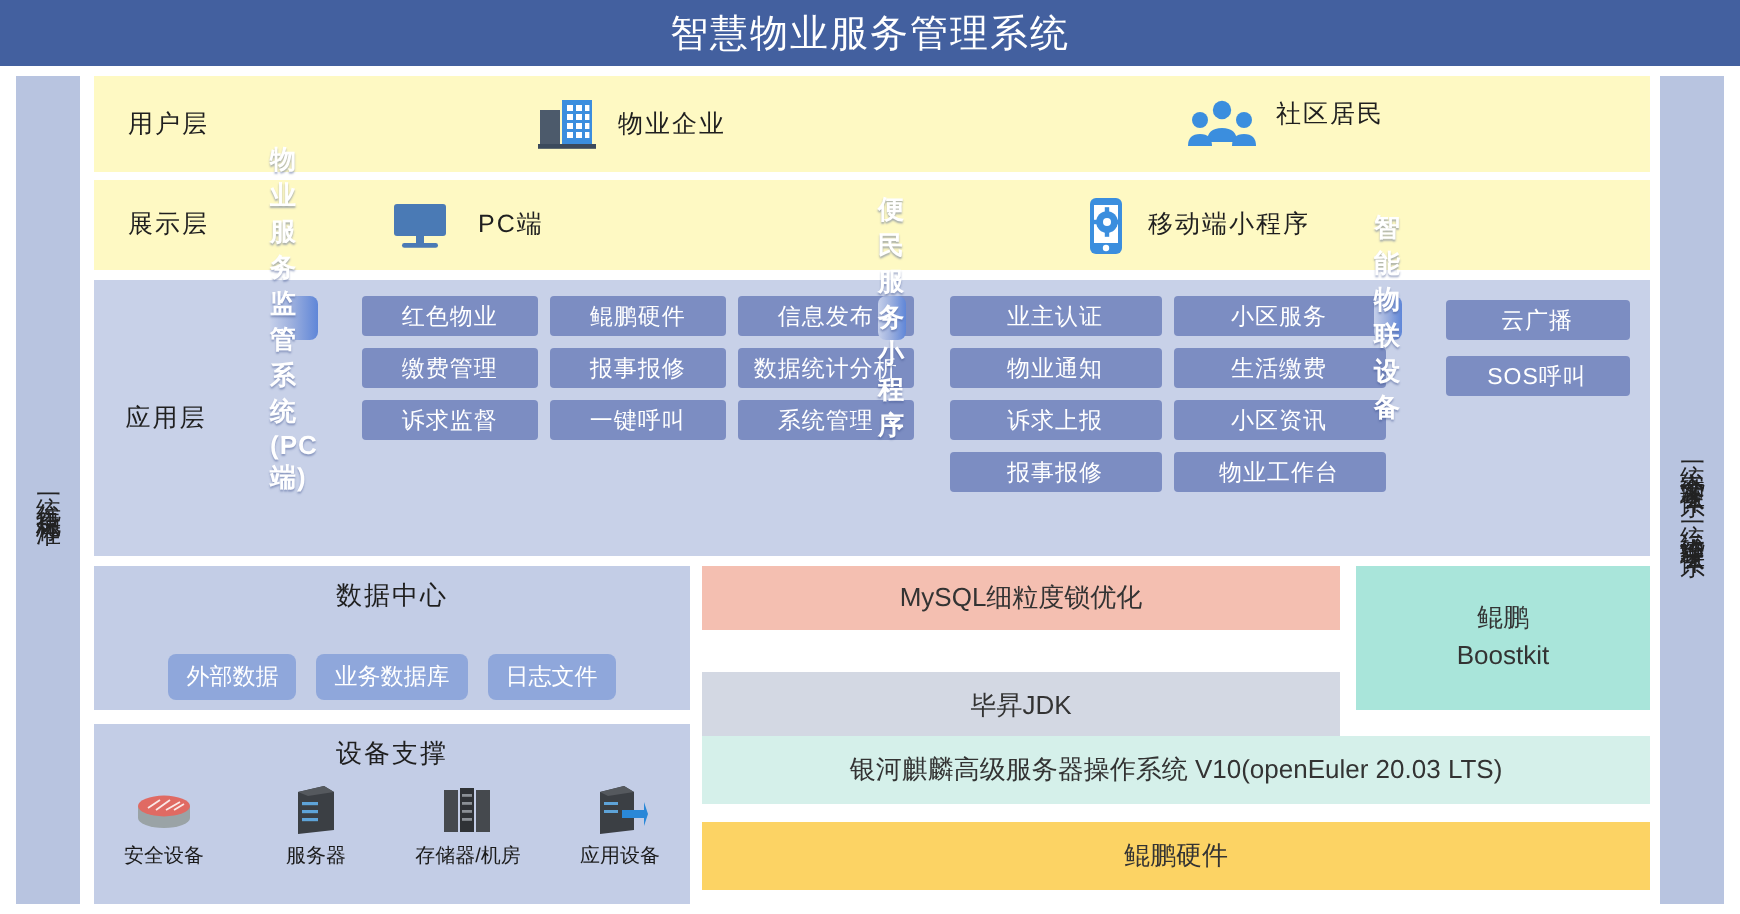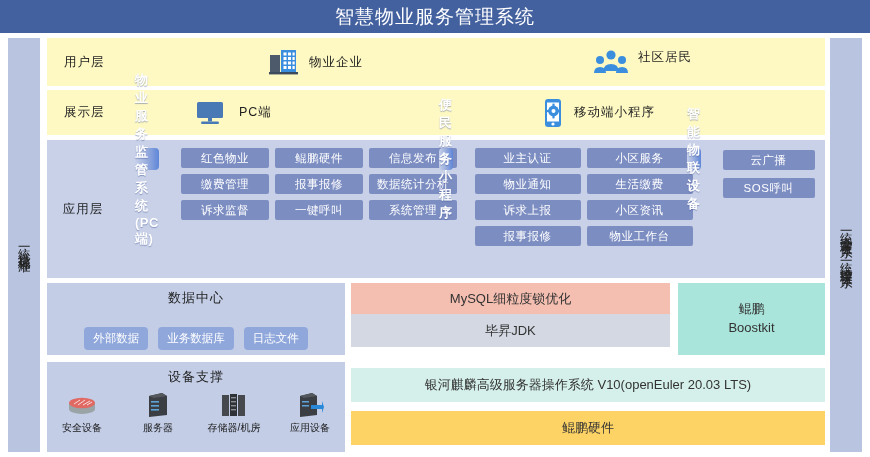--- a/index.html
+++ b/index.html
@@ -98,21 +98,21 @@
     background: #8fa7db; color: #ffffff; font-size: 11.5px; border-radius: 4px;
     padding: 4px 9px; white-space: nowrap;
   }
 
   .mysql-bar {
     position: absolute; left: 351px; top: 283px; width: 319px; height: 32px;
     background: #f4bfb1; display: flex; align-items: center; justify-content: center;
     font-size: 13px; color: #333;
   }
   .jdk-bar {
-    position: absolute; left: 351px; top: 314px; width: 319px; height: 33px;
+    position: absolute; left: 351px; top: 336px; width: 319px; height: 33px;
     background: #d3d8e3; display: flex; align-items: center; justify-content: center;
     font-size: 13px; color: #333;
   }
   .boostkit {
     position: absolute; left: 678px; top: 283px; width: 147px; height: 72px;
     background: #a9e5da; display: flex; align-items: center; justify-content: center;
     text-align: center; font-size: 13px; color: #333; line-height: 1.45;
   }
 
   

